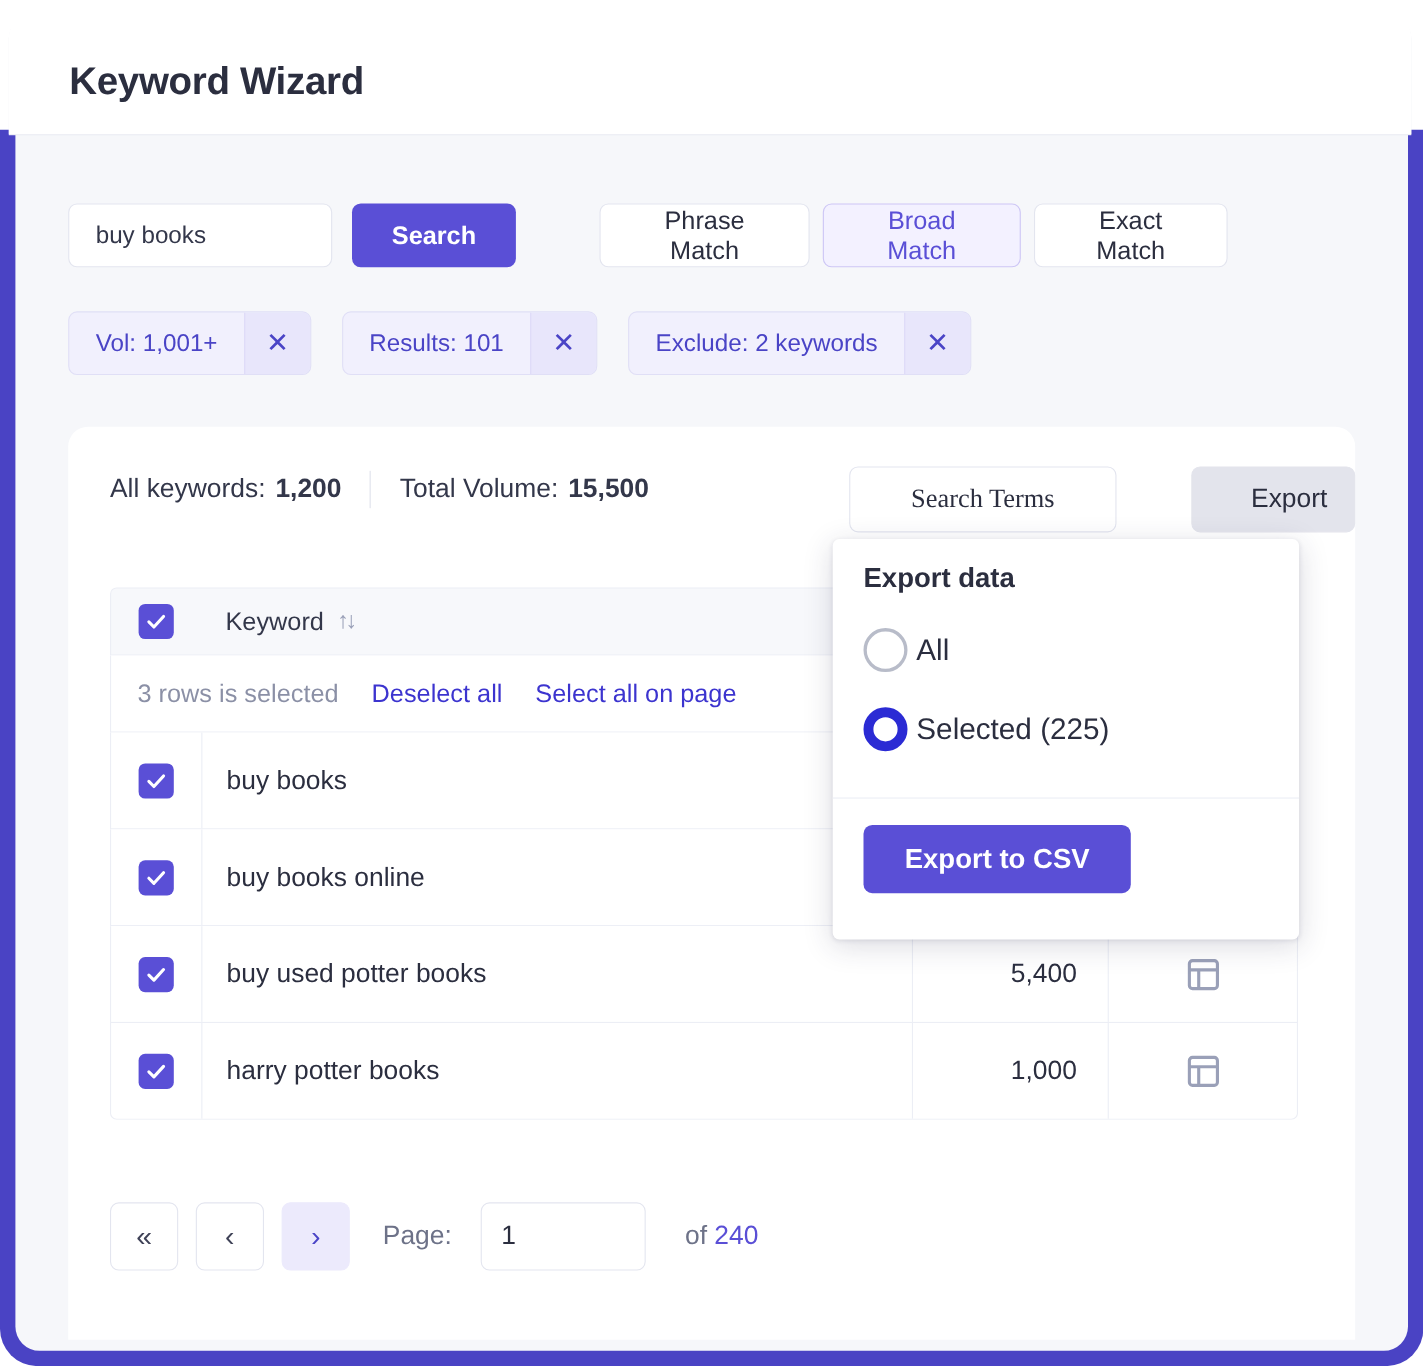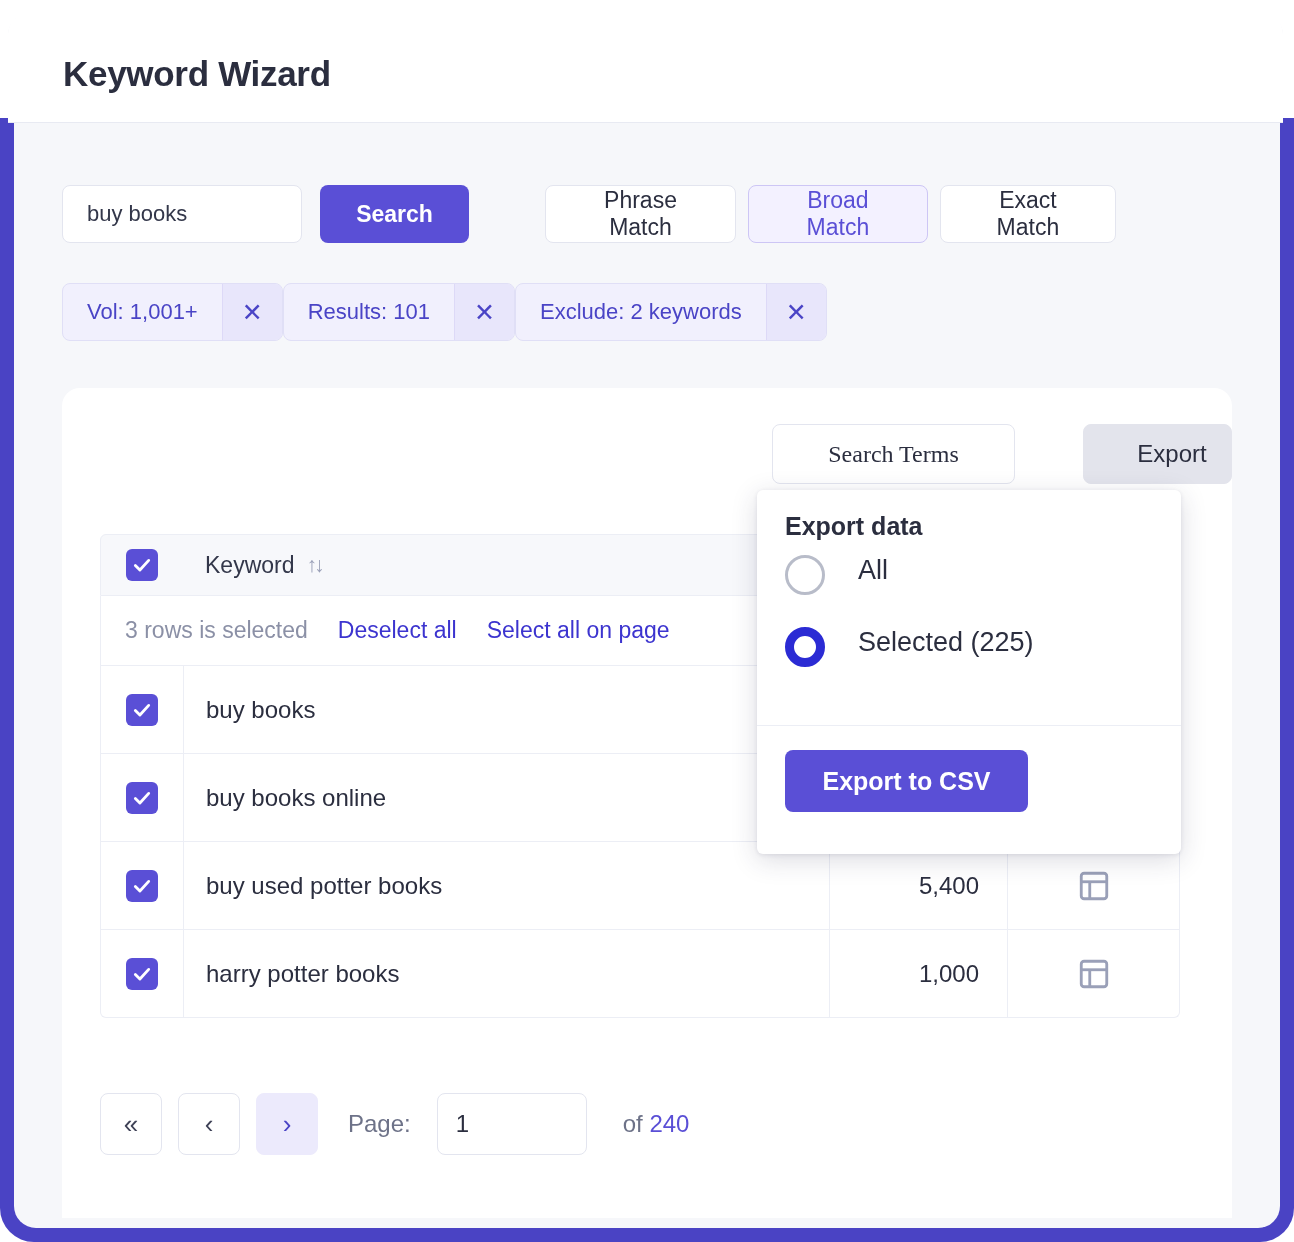--- a/index.html
+++ b/index.html
@@ -75,21 +75,21 @@
     cursor: pointer;
     display: flex; align-items: center; justify-content: center;
   }
   .match-btn:not(:first-child) { margin-left: 12px; }
   .match-btn { border-radius: 8px; }
   .match-btn.active {
     background: #f3f1ff; border-color: #cdc6f5; color: #5a4fd6;
   }
 
   
-  .chips { position: absolute; left: 62px; top: 283px; display: flex; }
+  .chips { position: absolute; left: 62px; top: 283px; display: flex; gap: 28px; }
   .chip {
     display: flex; height: 58px;
     border: 1px solid #e0dff6; border-radius: 8px;
     background: #f1f0fd; overflow: hidden;
   }
   .chip-label {
     display: flex; align-items: center;
     padding: 0 24px;
     font-size: 22px; color: #4a44c6;
     white-space: nowrap;
@@ -240,21 +240,21 @@
     border-radius: 6px;
     box-shadow: 0 6px 26px rgba(40,44,80,.17), 0 1px 4px rgba(40,44,80,.10);
     z-index: 50;
   }
   .dd-title {
     font-size: 25px; font-weight: bold; color: #2b2e3f;
     padding: 22px 12px 4px 28px;
   }
   .dd-opts { padding: 10px 28px 26px 28px; }
   .dd-opt {
-    display: flex; align-items: flex-start; gap: 33px;
+    display: flex; align-items: center; gap: 8px;
     height: 72px; cursor: pointer;
   }
   .radio {
     width: 40px; height: 40px; border-radius: 50%;
     border: 3px solid #b8bcc9; background: #fff; flex: none;
     display: flex; align-items: center; justify-content: center;
   }
   .radio.on { border: 9px solid #2b2bd4; background: #fff; }
   .dd-opt-label { font-size: 27px; color: #2b2e3f; }
   .dd-foot { border-top: 1px solid #eceef5; padding: 24px 28px 42px 28px; }
@@ -296,20 +296,27 @@
       <span class="chip-x">✕</span>
     </div>
     <div class="chip">
       <span class="chip-label">Exclude: 2 keywords</span>
       <span class="chip-x">✕</span>
     </div>
   </div>
 
   <div class="results-card">
 
+    <div class="stats">
+      <span>All keywords:</span>
+      <b>1,200</b>
+      <span class="sep"></span>
+      <span>Total Volume:</span>
+      <b>15,500</b>
+    </div>
 
     <button class="terms-btn">Search Terms</button>
     <button class="export-btn">Export</button>
 
     <div class="table">
 
       <div class="thead">
         <div class="col-check">
           <span class="cb">
             <svg viewBox="0 0 24 24" fill="none" stroke="#ffffff" stroke-width="3.4" stroke-linecap="round" stroke-linejoin="round">

